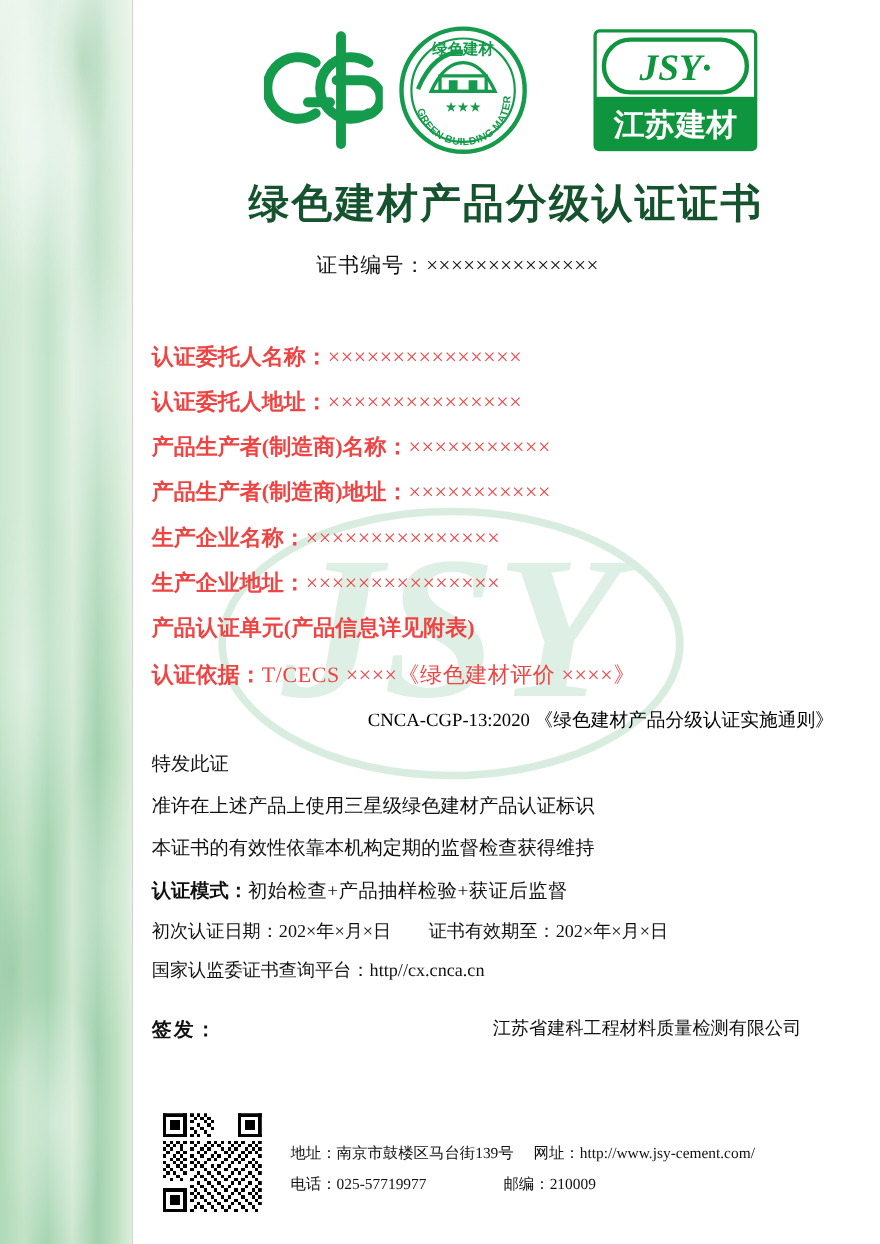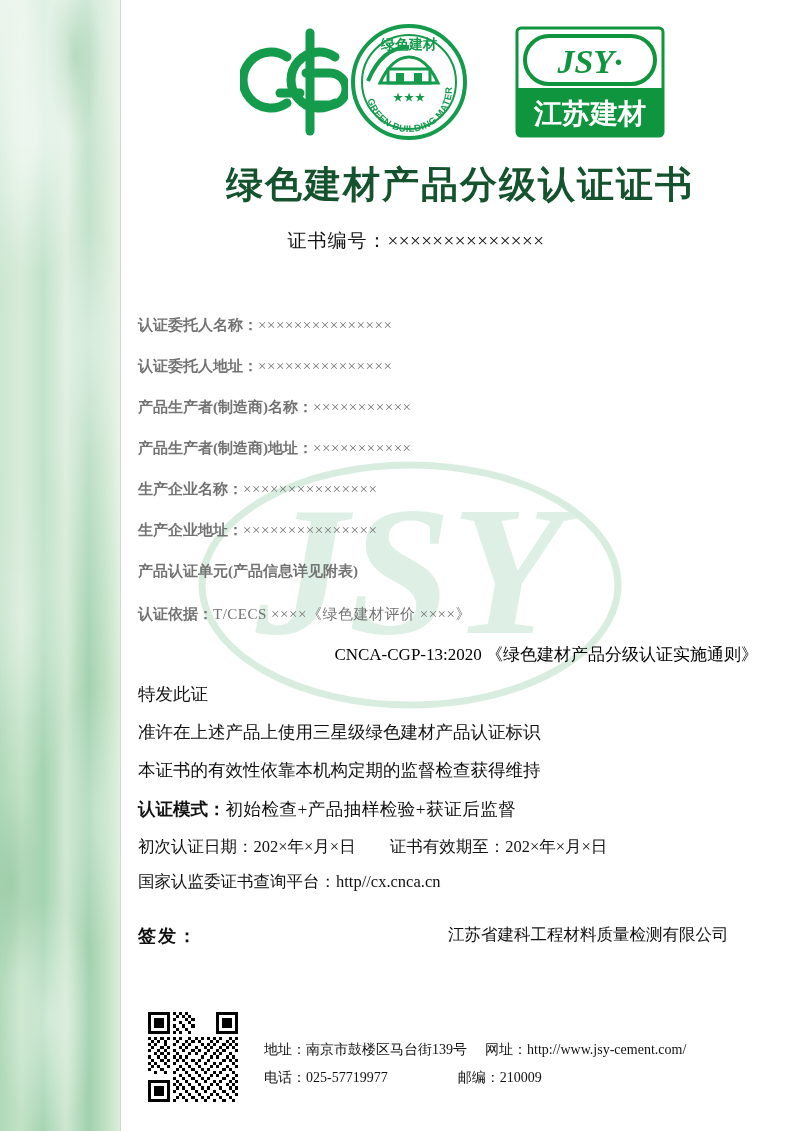--- a/index.html
+++ b/index.html
@@ -69,21 +69,21 @@
   
   .logos {
     position: absolute;
     left: 240px;
     top: 22px;
     width: 400px;
     height: 120px;
     display: flex;
     align-items: center;
     justify-content: flex-start;
-    gap: 2px;
+    gap: 14px;
   }
   .logo-cgp { width: 108px; height: 110px; }
   .logo-gbm { width: 118px; height: 118px; }
   .logo-jsy { width: 150px; height: 112px; margin-left: 45px; }
 
   
   .cert-title {
     position: absolute;
     top: 160px;
     left: 120px;
@@ -107,23 +107,23 @@
   }
 
   
   .fields {
     position: absolute;
     left: 138px;
     top: 305px;
     width: 620px;
   }
   .field-row {
-    font-size: 15px;
+    font-size: 20px;
     line-height: 41px;
-    color: #737373;
+    color: #ef4444;
     white-space: nowrap;
   }
   .field-label { font-weight: bold; }
   .field-value { font-weight: normal; letter-spacing: 0.5px; }
 
   .basis-row { margin-top: 2px; }
   .basis-second {
     font-size: 17px;
     line-height: 40px;
     padding-left: 96px;

